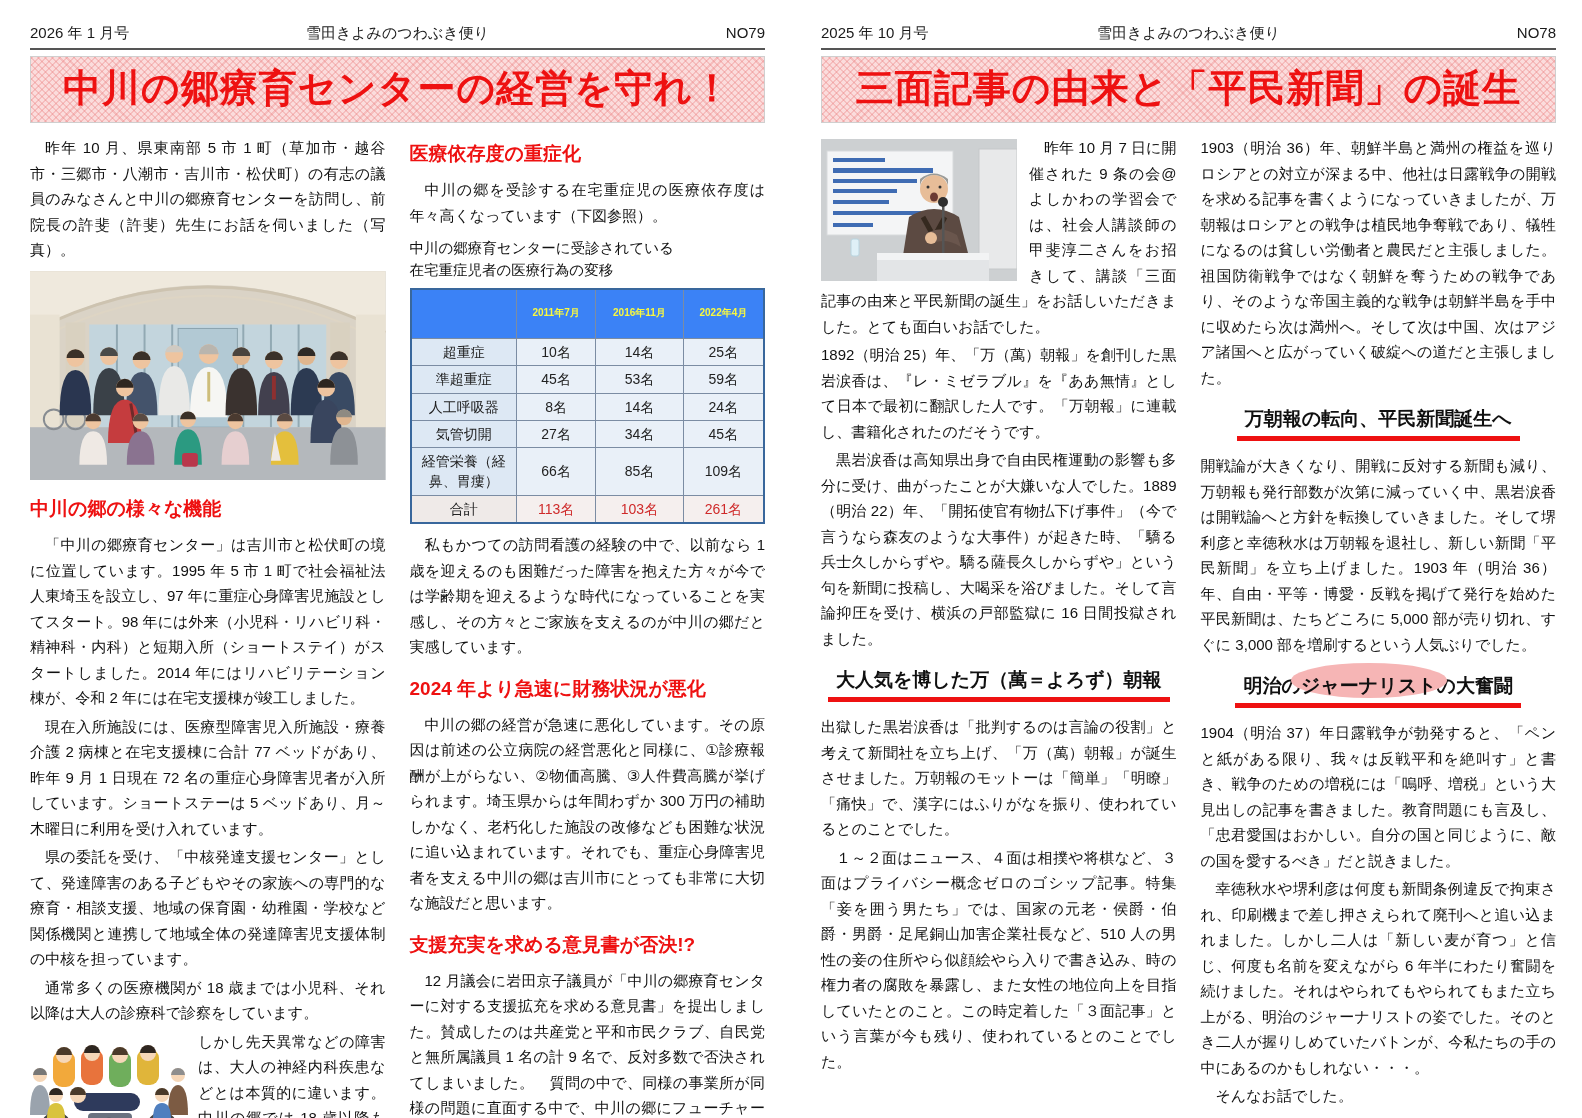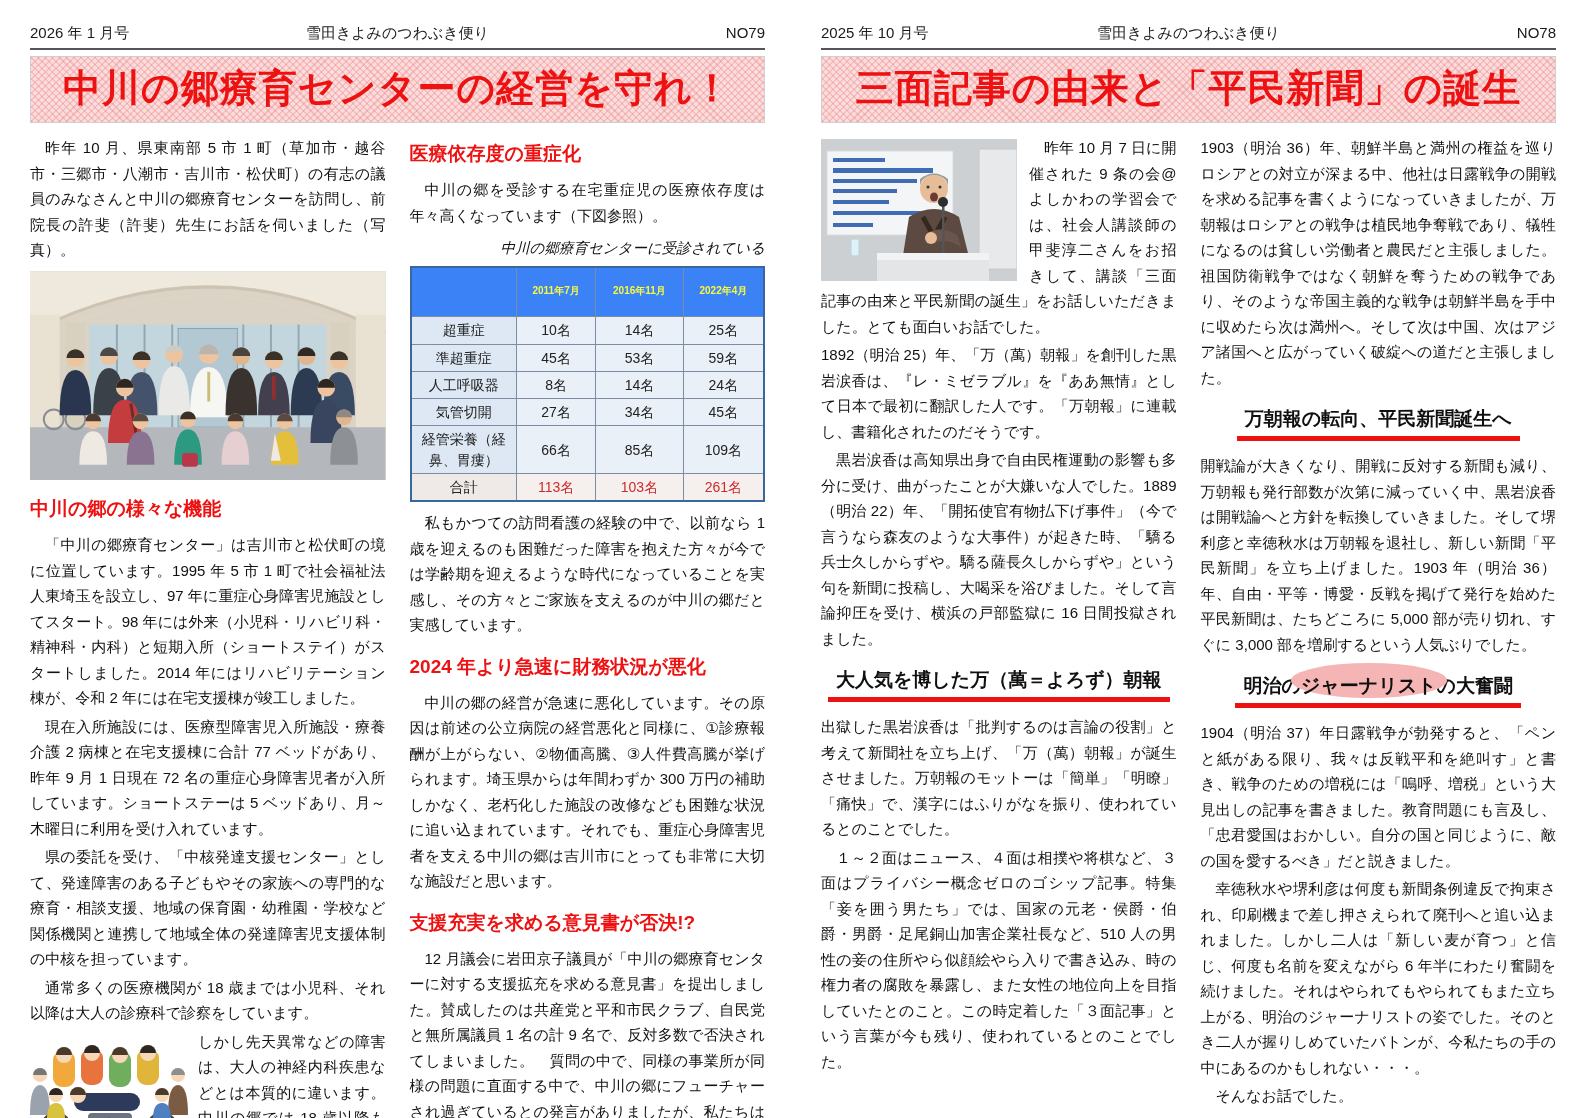--- a/index.html
+++ b/index.html
@@ -28,21 +28,21 @@
   .red-h{color:#ee1111;font-size:19px;font-weight:bold;margin:16px 0 10px;}
 
   .bk-h{text-align:center;margin:16px 0 12px;font-size:19px;font-weight:bold;color:#101010;}
   .bk-inner{display:inline-block;border-bottom:5px solid #ee1111;padding:0 8px 4px;position:relative;z-index:0;}
   .hl{position:relative;z-index:0;}
   .hl::before{content:"";position:absolute;left:-10px;right:-10px;top:-12px;bottom:-2px;background:#f6b5b5;border-radius:50%;z-index:-1;}
 
   .photo{margin:8px 0 4px;}
   .photo svg{display:block;width:100%;height:auto;}
 
-  .tbl-title{text-align:right;font-size:14.5px;line-height:1.5;margin:10px 0 6px;color:#111;font-style:italic;}
+  .tbl-title{text-align:left;font-size:14.5px;line-height:1.5;margin:10px 0 6px;color:#111;}
 
   .med-table{width:100%;border-collapse:collapse;border:2px solid #39679c;font-size:14px;color:#222;margin-bottom:8px;}
   .med-table th,.med-table td{border:1px solid #7b8ca3;text-align:center;padding:3px 2px;line-height:1.45;}
   .med-table thead th{background:#3b82f6;color:#f8f840;font-weight:bold;padding:16px 2px 18px;font-size:10px;}
   .med-table tbody th{background:#dde8f4;font-weight:normal;width:30%;}
   .med-table tbody td{background:#e9f0f8;}
   .med-table tr.total th{background:#efeae8;}
   .med-table tr.total td{background:#f5efee;color:#cf2a2a;font-weight:normal;}
 
   .clipart-float{float:left;width:158px;margin:6px 10px 0 0;}
@@ -262,20 +262,21 @@
         </div>
         <p class="body noindent">しかし先天異常などの障害は、大人の神経内科疾患などとは本質的に違います。中川の郷では 18 歳以降も児者一貫でずっと同じ主治医が診察しています。</p>
       </div>
 
       <div class="col">
         <h2 class="red-h" style="margin-top:6px;">医療依存度の重症化</h2>
         <p class="body">中川の郷を受診する在宅重症児の医療依存度は年々高くなっています（下図参照）。</p>
 
         <div class="tbl-title">
           <div>中川の郷療育センターに受診されている</div>
+          <div>在宅重症児者の医療行為の変移</div>
         </div>
 
         <table class="med-table">
           <thead>
             <tr>
               <th></th>
               <th>2011年7月</th>
               <th>2016年11月</th>
               <th>2022年4月</th>
             </tr>

